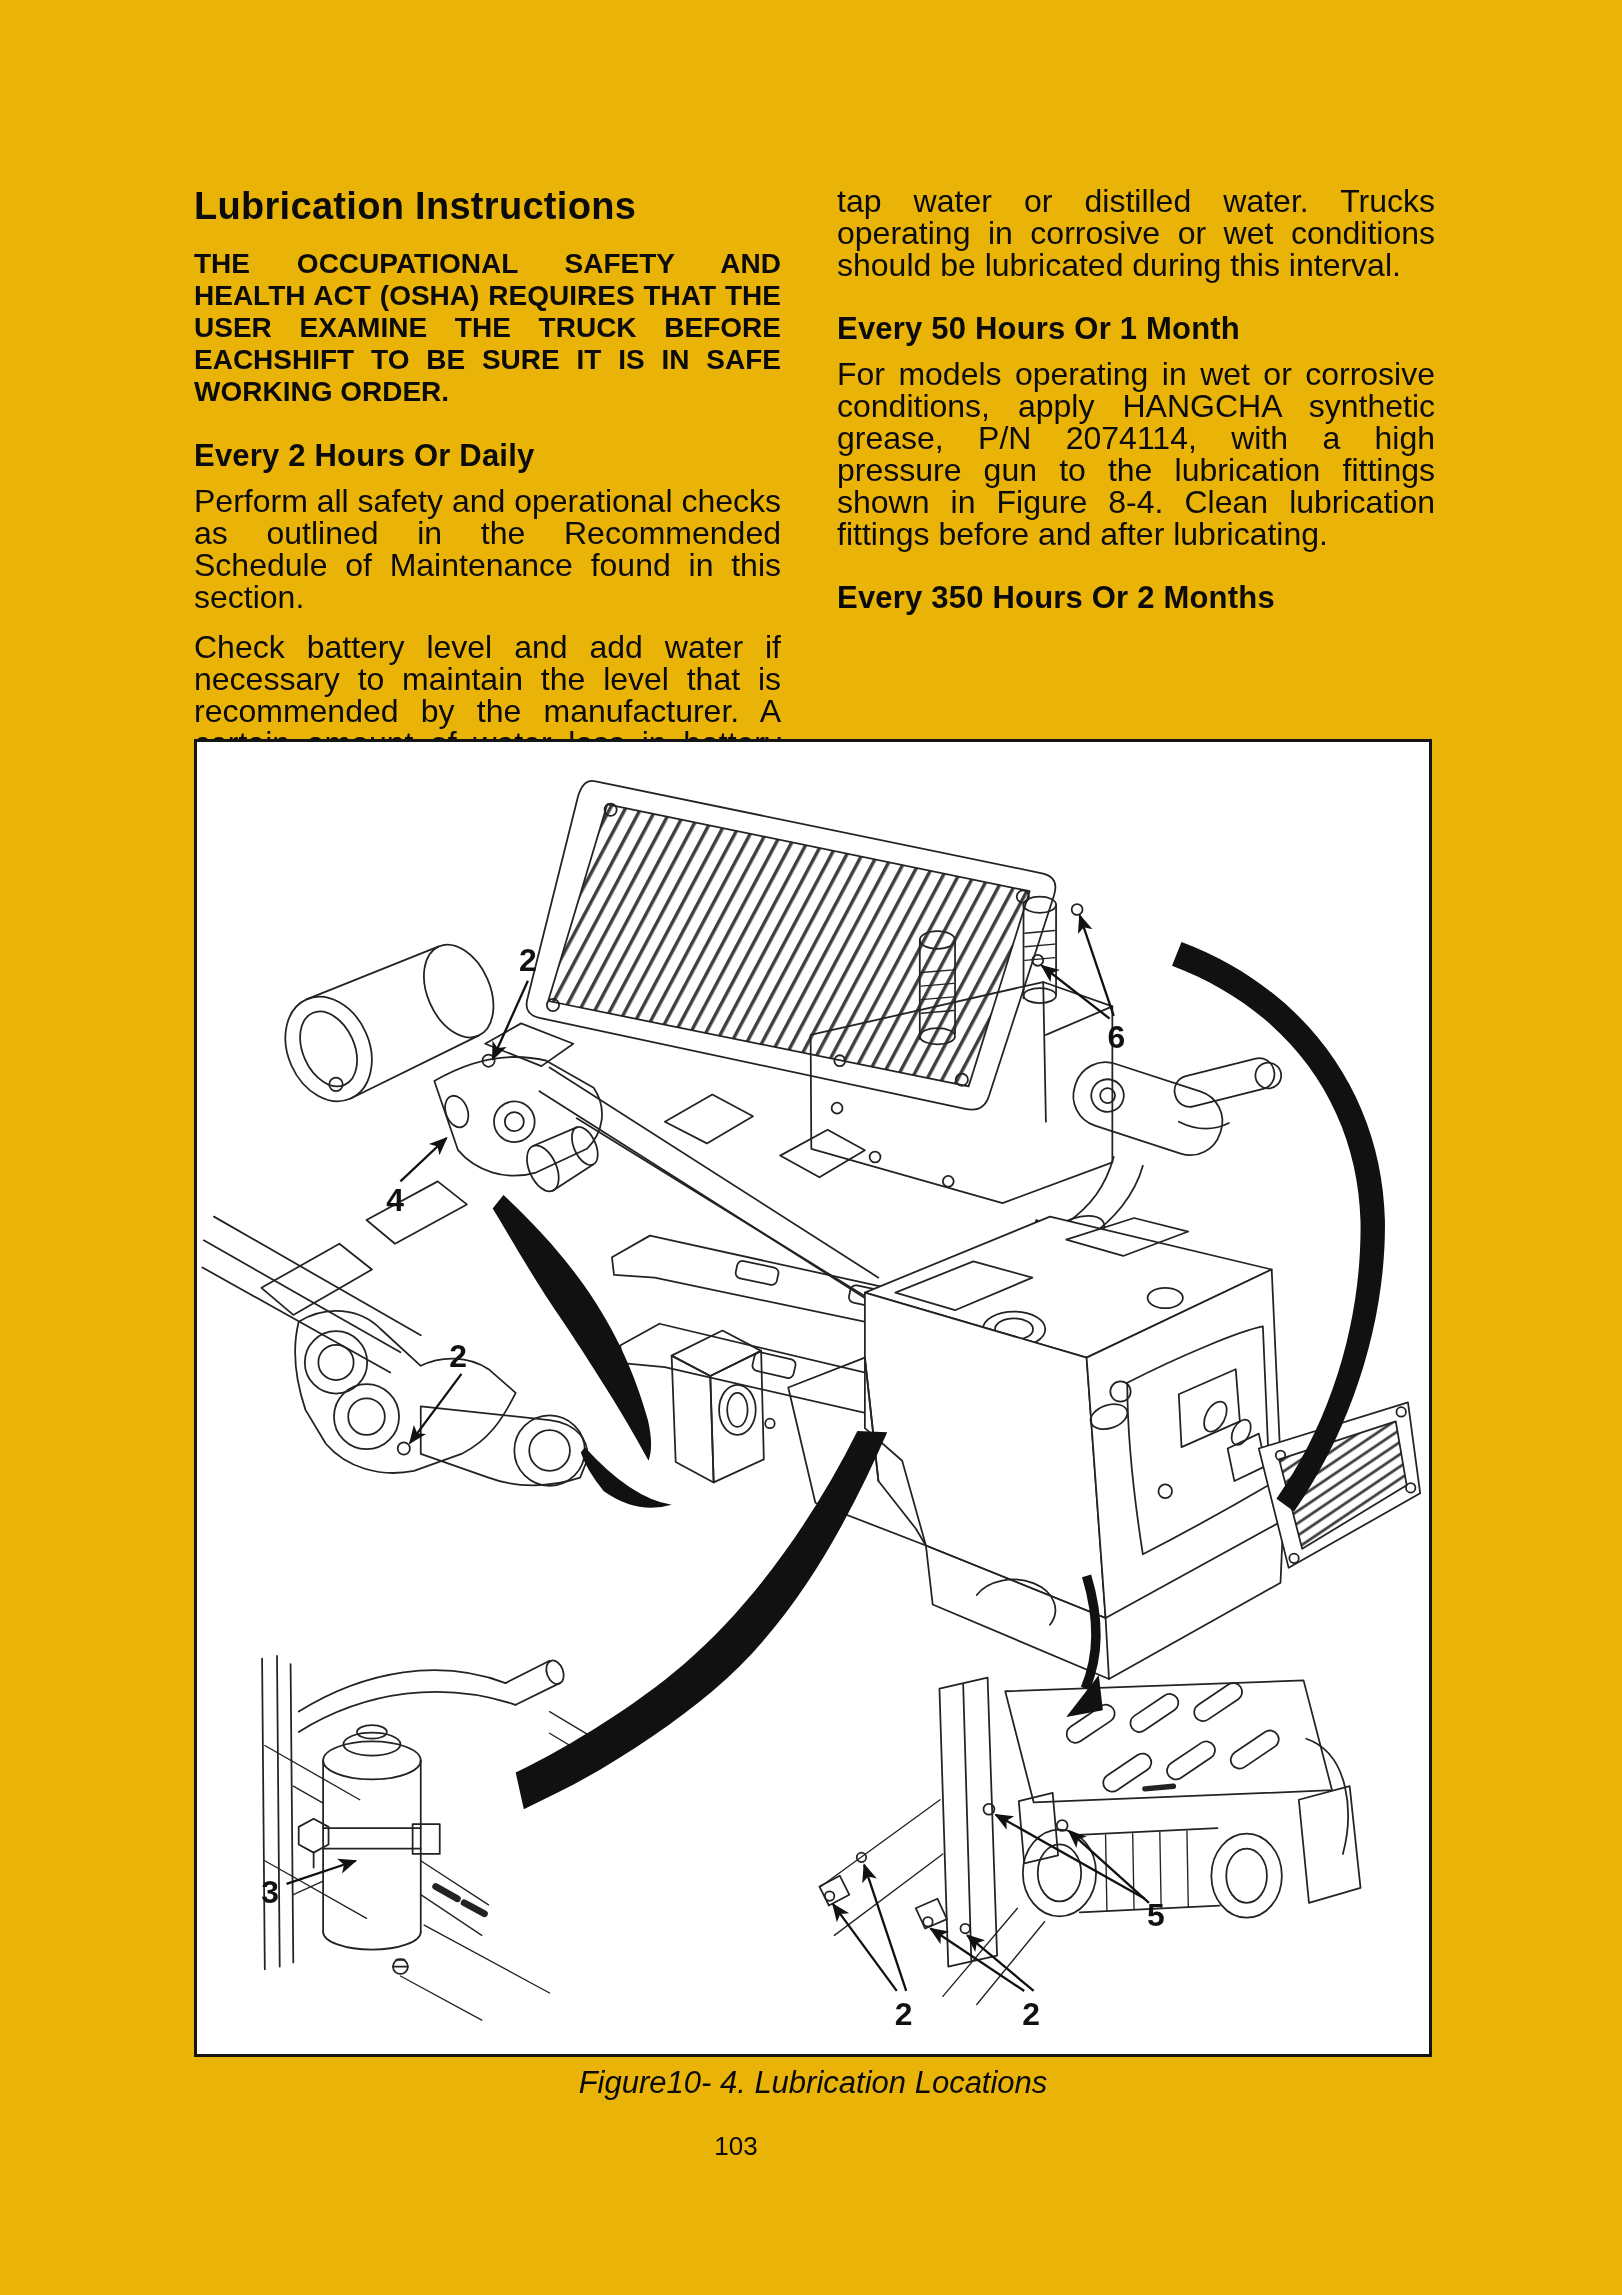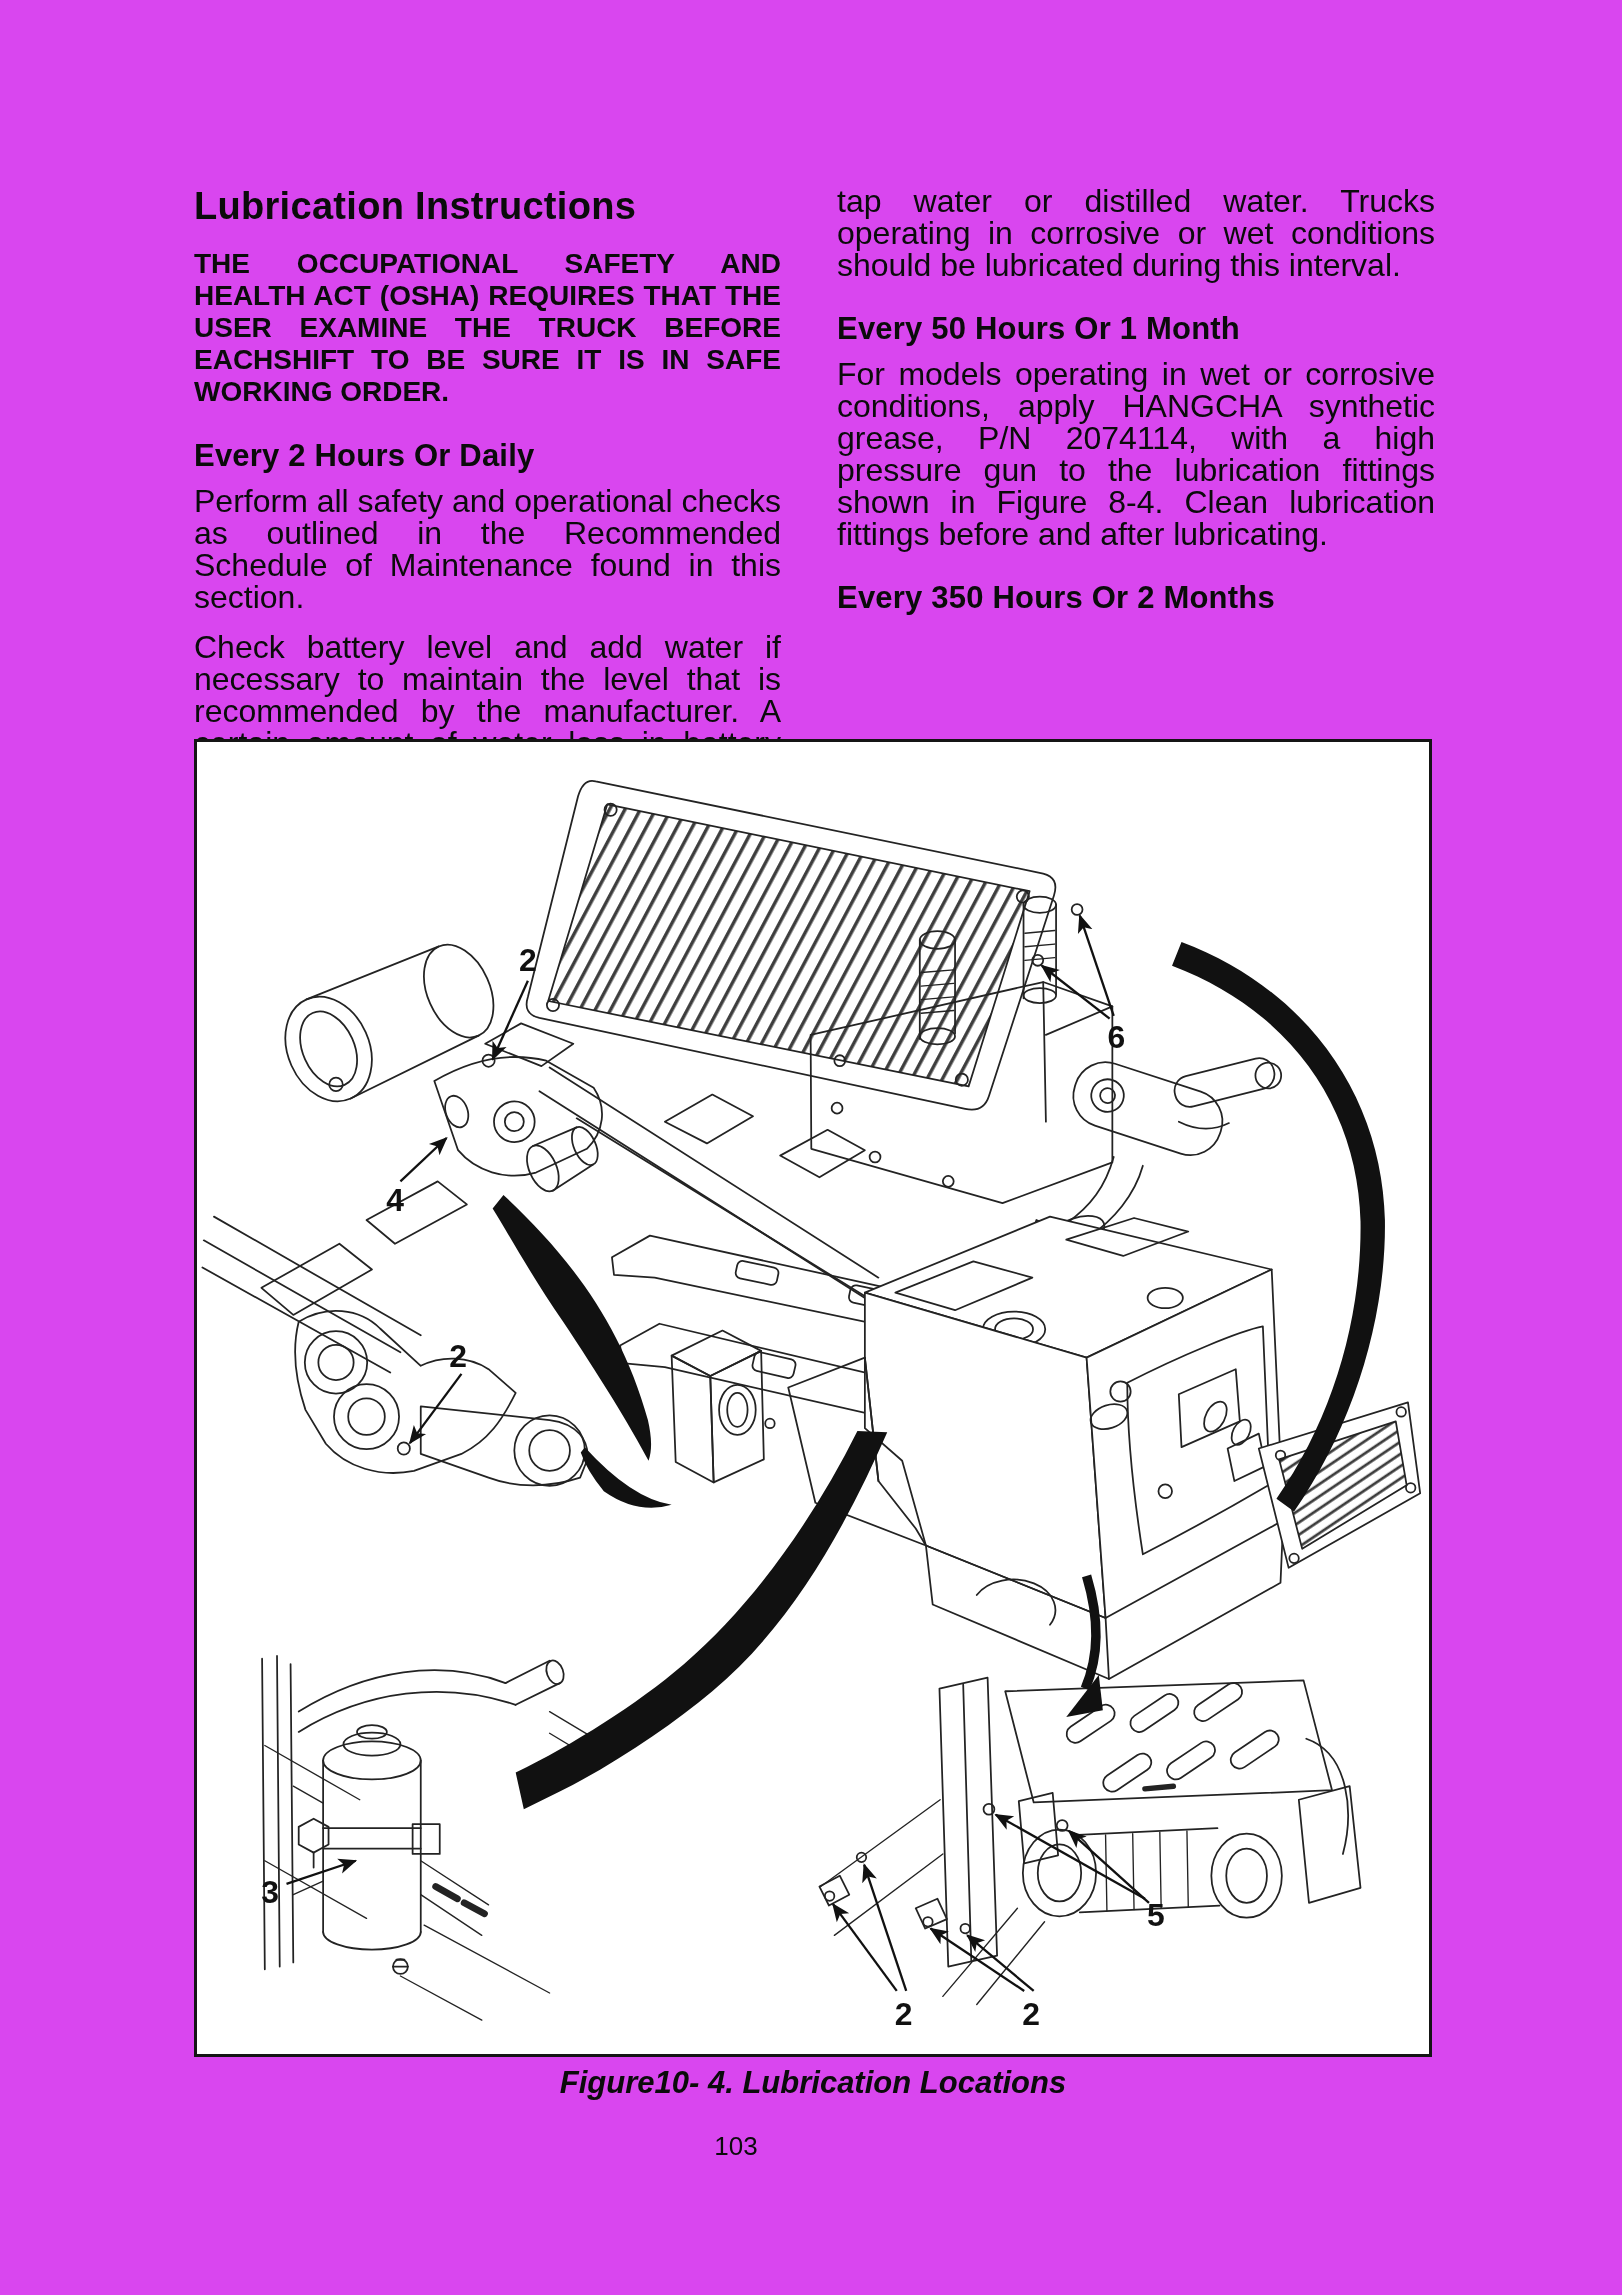--- a/index.html
+++ b/index.html
@@ -1,34 +1,34 @@
 <!DOCTYPE html>
 <html style="font-size:11px"><head>
 <meta charset="utf-8">
 <style>
   html,body{margin:0;padding:0;background:#ffffff;}
   .page{
-    position:relative;width:1623px;height:2295px;background:#d946ef;
+    position:relative;width:1623px;height:2295px;background:#eab308;
     font-family:"Liberation Sans","DejaVu Sans",sans-serif;color:#0b0b0b;overflow:hidden;
   }
   .col{position:absolute;text-align:justify;}
   .col-left{left:194px;top:185px;width:587px;}
   .col-right{left:837px;top:185px;width:598px;}
   .title{font-size:38px;font-weight:bold;margin:0 0 20.4px 0;letter-spacing:0.3px;}
   .caps{font-size:28px;font-weight:bold;line-height:32px;margin:0 0 16.4px 0;}
   .sec{font-size:31px;font-weight:bold;margin:30px 0 11px 0;letter-spacing:0.2px;}
   .body-p{font-size:32px;line-height:32px;margin:0 0 17.7px 0;}
   .figure-frame{
     position:absolute;left:194px;top:739px;width:1238px;height:1318px;
     border:3.4px solid #151515;box-sizing:border-box;background:#ffffff;
   }
   .figure-frame svg{display:block;width:100%;height:100%;}
   .caption{
     position:absolute;left:194px;top:2065px;width:1238px;text-align:center;
-    font-size:31px;font-weight:bold;font-style:italic;
+    font-size:31px;font-weight:normal;font-style:italic;
   }
   .pageno{
     position:absolute;left:0;top:2131px;width:1472px;text-align:center;font-size:26px;
   }
   
   .ln{stroke:#232323;stroke-width:2.6;fill:none;stroke-linecap:round;stroke-linejoin:round;}
   .ln2{stroke:#232323;stroke-width:2;fill:none;stroke-linecap:round;stroke-linejoin:round;}
   .blk{fill:#111111;stroke:none;}
   .callout-line{stroke:#111;stroke-width:3.4;fill:none;}
   .callout-num{font-family:"Liberation Sans",sans-serif;font-size:47px;font-weight:bold;fill:#111;text-anchor:middle;}

